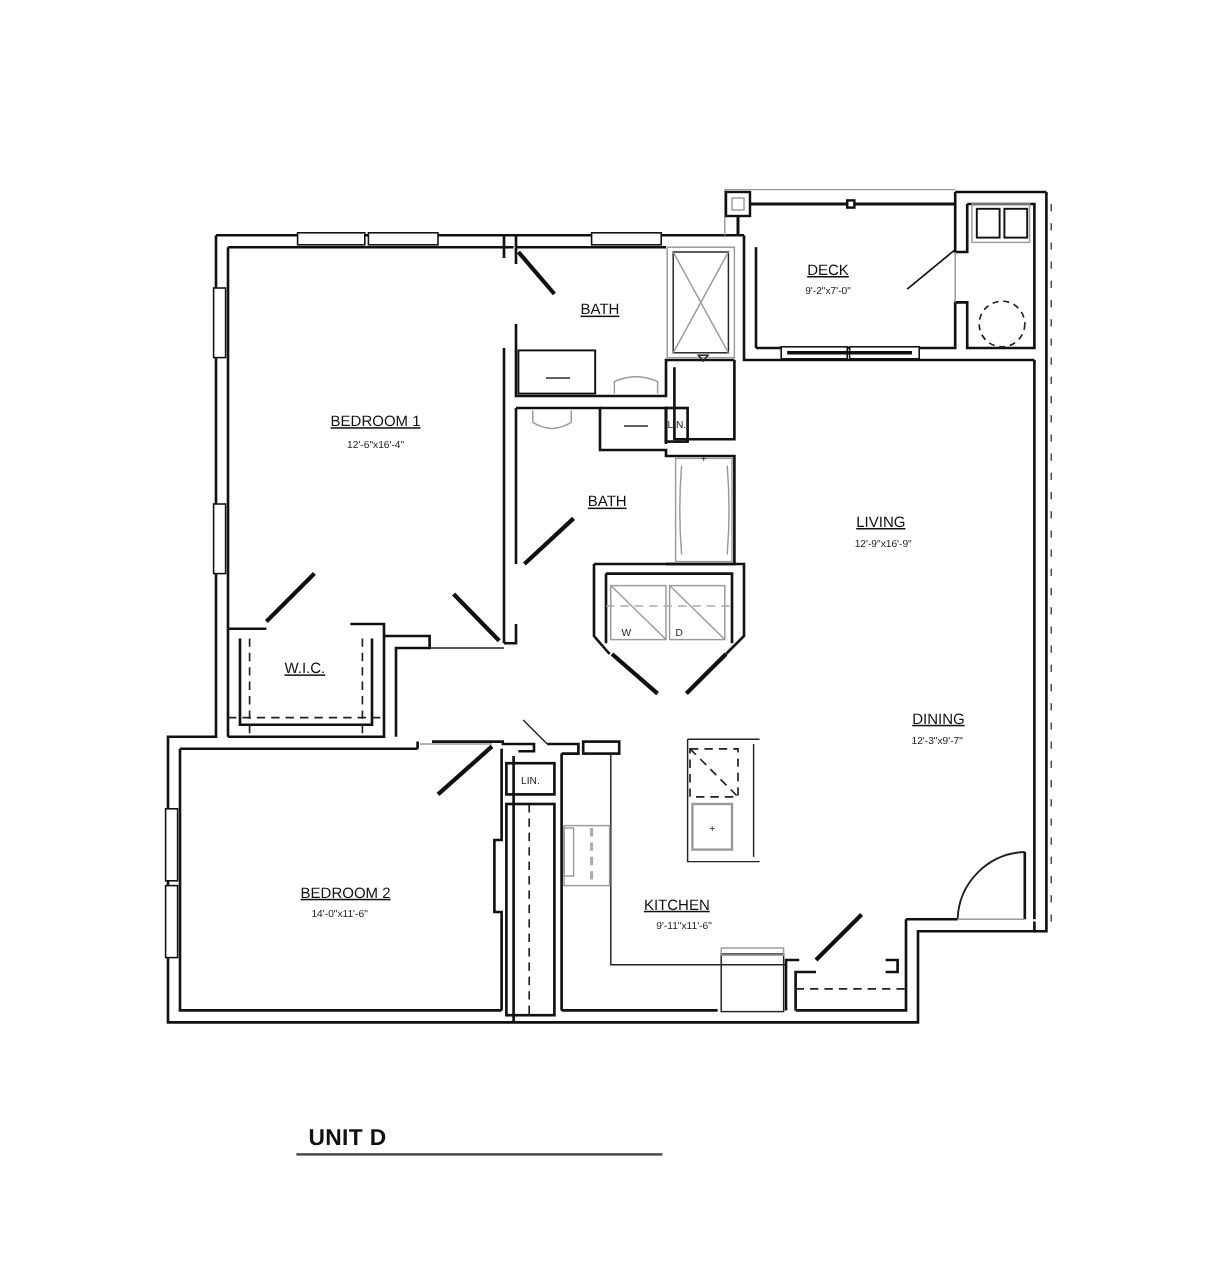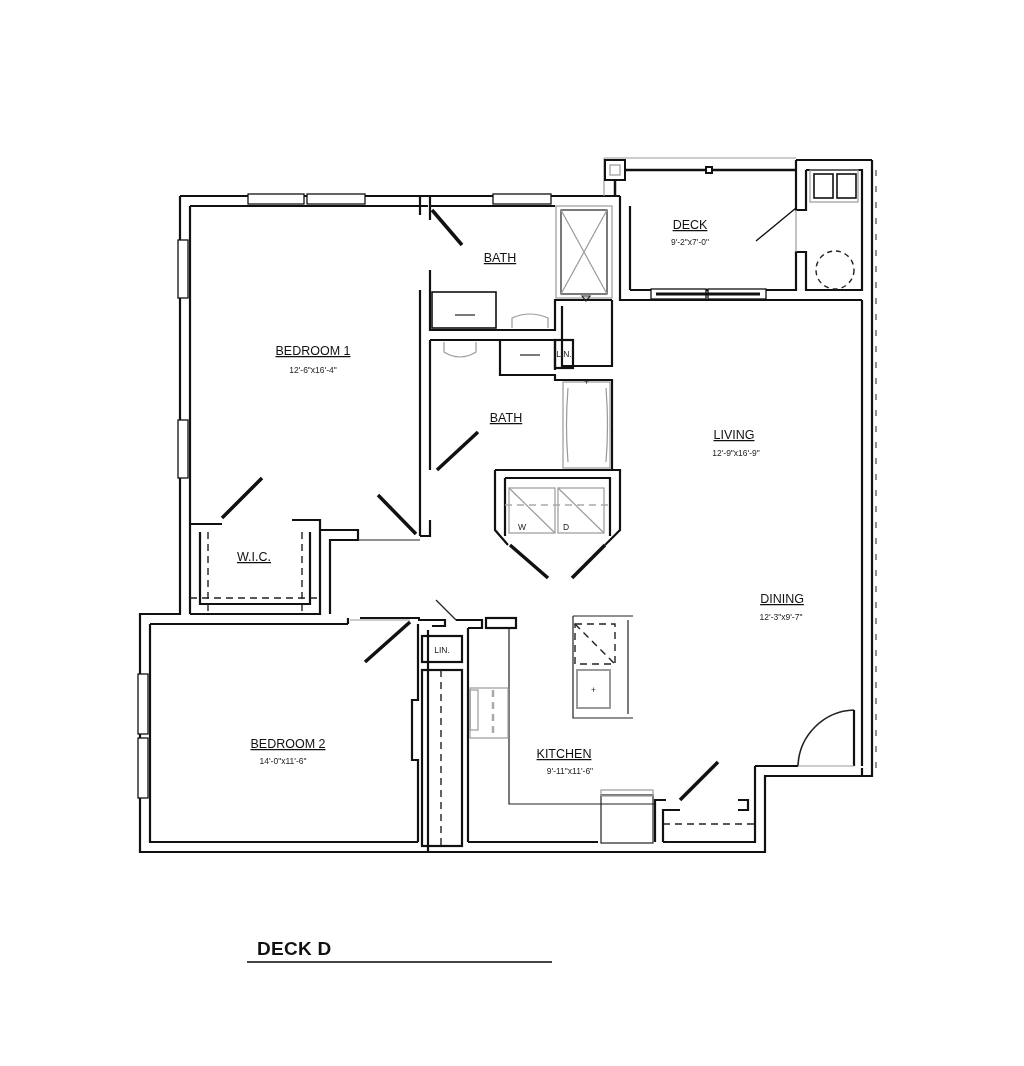--- a/index.html
+++ b/index.html
@@ -210,14 +210,14 @@
     <text x="564" y="758" text-anchor="middle" class="room-name">KITCHEN</text>
     <text x="570" y="774" text-anchor="middle" class="room-dim">9'-11"x11'-6"</text>
 
     <text x="564" y="357" text-anchor="middle" class="small-lbl">LIN.</text>
     <text x="442" y="653" text-anchor="middle" class="small-lbl">LIN.</text>
     <text x="518" y="530" class="small-lbl">W</text>
     <text x="563" y="530" class="small-lbl">D</text>
   </g>
 </svg>
 
-<div class="title">DECK D</div>
+<div class="title">UNIT D</div>
 <div class="title-rule"></div>
 
 </body></html>

